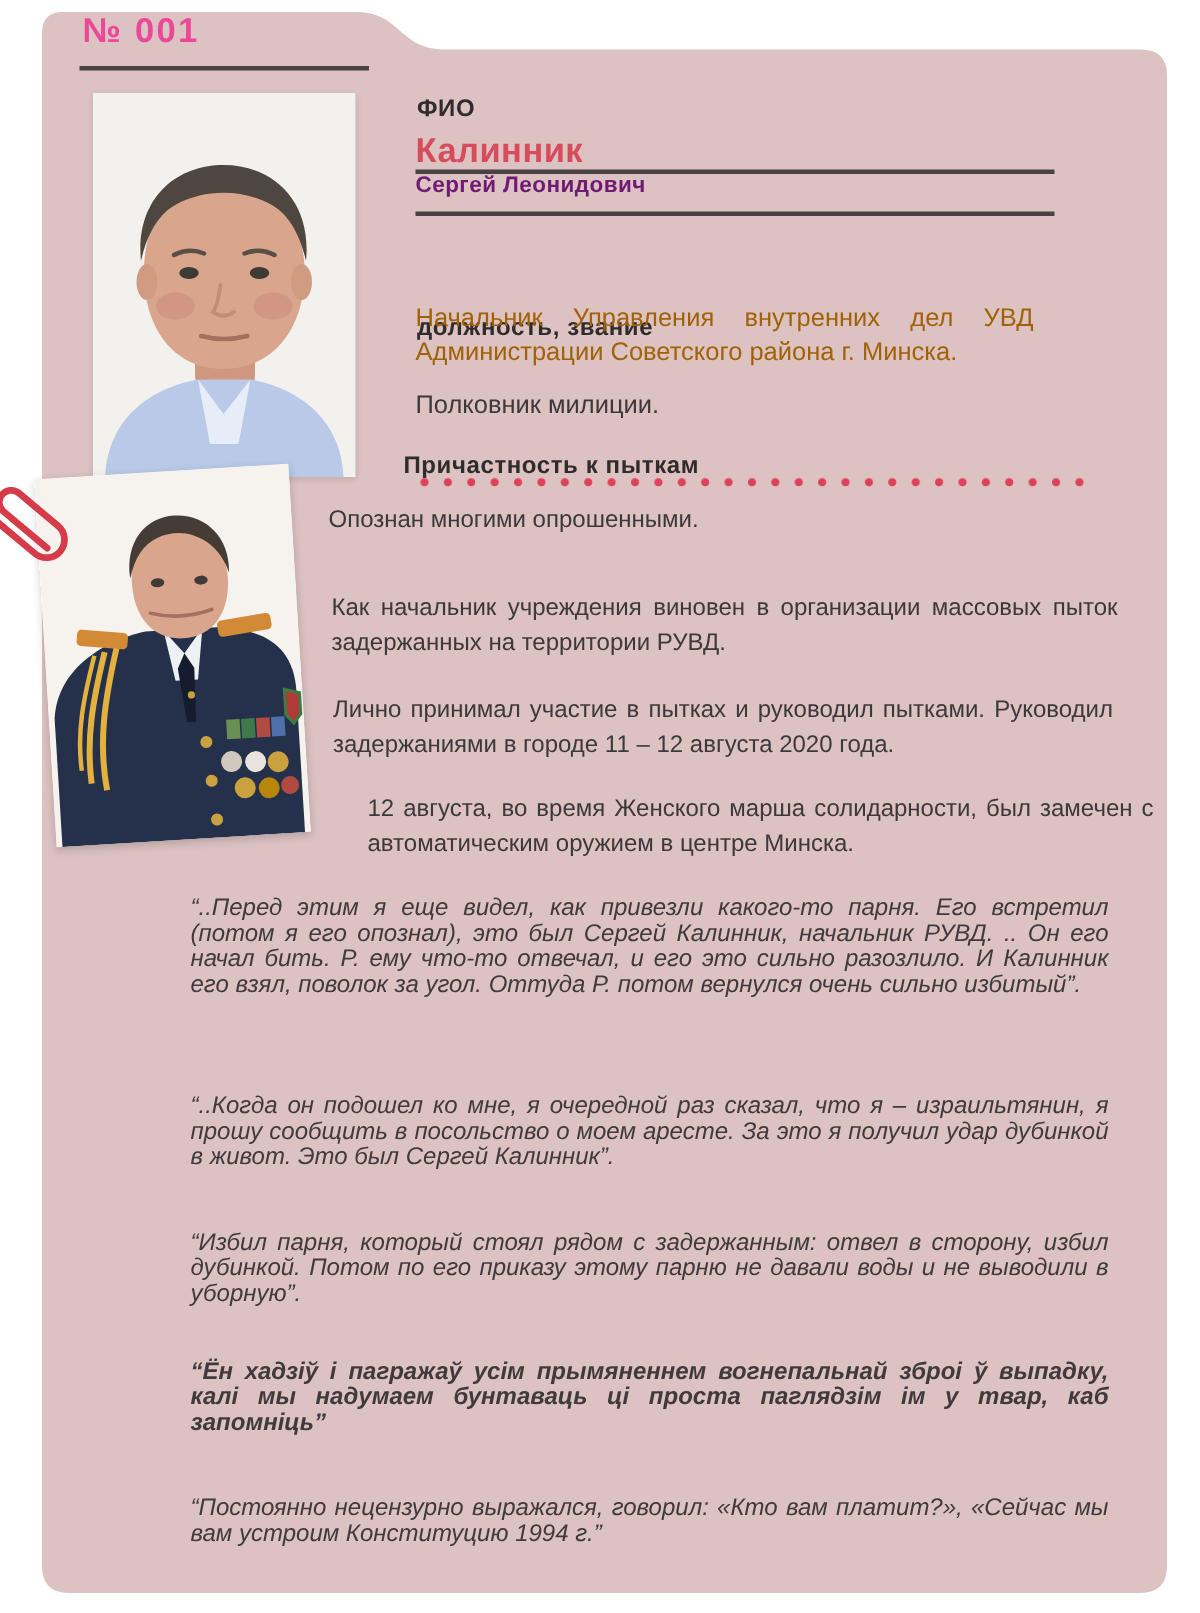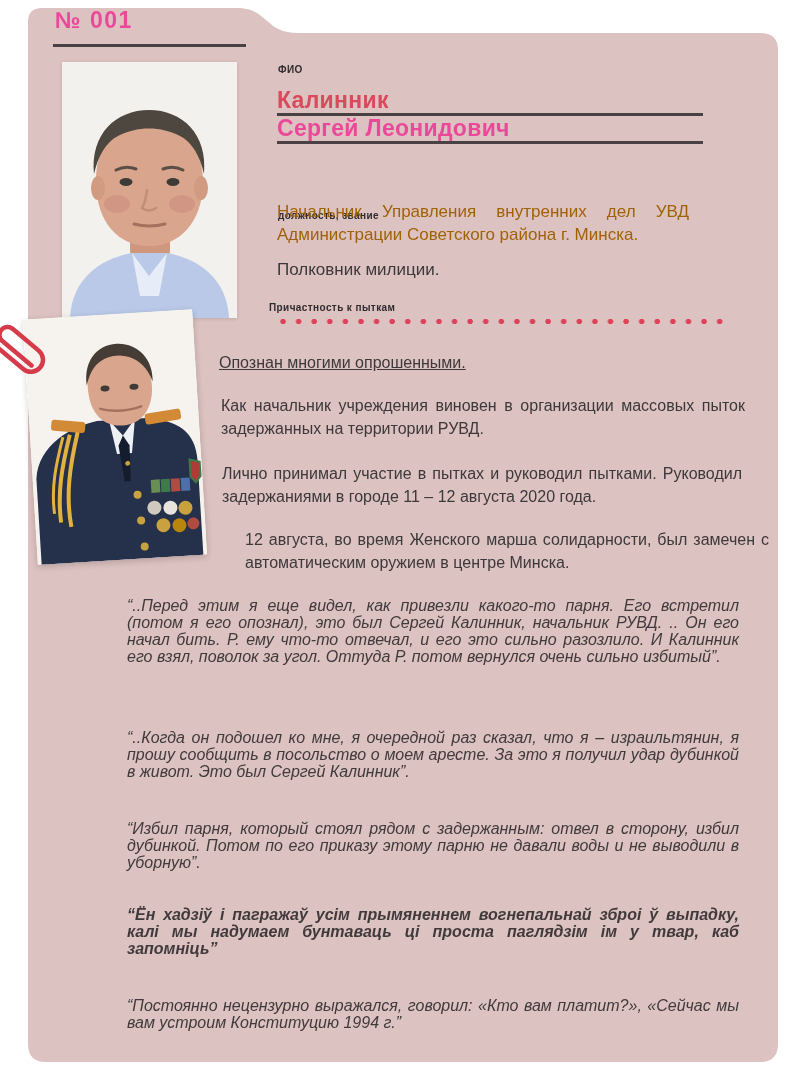--- a/index.html
+++ b/index.html
@@ -11,38 +11,38 @@
   
   #card-shape{position:absolute;left:0;top:0;width:800px;height:1075px;}
   
   #card-number{left:55px;top:7px;font-size:23px;font-weight:bold;color:#ec4899;letter-spacing:1.5px;}
   #number-underline{left:53px;top:44px;width:193px;height:3px;background:#4a4144;}
   
   #photo-1{left:62px;top:62px;width:175px;height:256px;box-shadow:0 1px 4px rgba(0,0,0,.12);}
   #photo-2{left:30px;top:314px;width:170px;height:246px;transform:rotate(-3.5deg);box-shadow:0 2px 6px rgba(0,0,0,.18);}
   #paperclip{left:2px;top:316px;width:36px;height:64px;transform:rotate(-50deg);}
   
-  .small-label{font-size:10px;font-weight:bold;color:#302b2d;letter-spacing:.4px;}
+  .small-label{font-size:16px;font-weight:bold;color:#302b2d;letter-spacing:.4px;}
   #fio-label{left:278px;top:64px;}
   #name-line1{left:277px;top:87px;font-size:23px;font-weight:bold;color:#d84b5d;letter-spacing:.3px;}
   #name-underline1{left:277px;top:113px;width:426px;height:2.5px;background:#4a4144;}
-  #name-line2{left:277px;top:115px;font-size:23px;font-weight:bold;color:#ec4899;letter-spacing:.3px;}
+  #name-line2{left:277px;top:115px;font-size:15px;font-weight:bold;color:#701a75;letter-spacing:.3px;}
   #name-underline2{left:277px;top:141px;width:426px;height:2.5px;background:#4a4144;}
   #position-label{left:278px;top:186px;margin-top:24px;}
   #position-text{left:277px;top:201px;width:412px;font-size:17px;line-height:22.5px;color:#a16207;text-align:justify;}
   #rank-text{left:277px;top:260px;font-size:17px;color:#3d383a;}
   #involvement-label{left:269px;top:302px;}
   #dotted-line{
     left:279px;top:317px;width:452px;height:9px;
     background-image:radial-gradient(circle at 4px 4.5px,#df4158 2.4px,rgba(0,0,0,0) 3px);
     background-size:15.6px 9px;background-repeat:repeat-x;
   }
   
   .fact{color:#3d383a;font-size:16px;line-height:22.5px;}
-  #fact-0{left:219px;top:352px;width:522px;text-decoration:underline;}
+  #fact-0{left:219px;top:336px;width:522px;}
   #fact-1{left:221px;top:395px;width:524px;text-align:justify;}
   #fact-2{left:222px;top:463px;width:520px;text-align:justify;}
   #fact-3{left:217px;top:529px;width:524px;text-align:justify;margin-left:28px;}
   
   .quote{left:127px;width:612px;color:#413a3c;font-size:16px;line-height:17px;font-style:italic;text-align:justify;}
   #quote-0{top:597px;}
   #quote-1{top:729px;}
   #quote-2{top:820px;}
   #quote-3{top:906px;font-weight:bold;}
   #quote-4{top:997px;}

